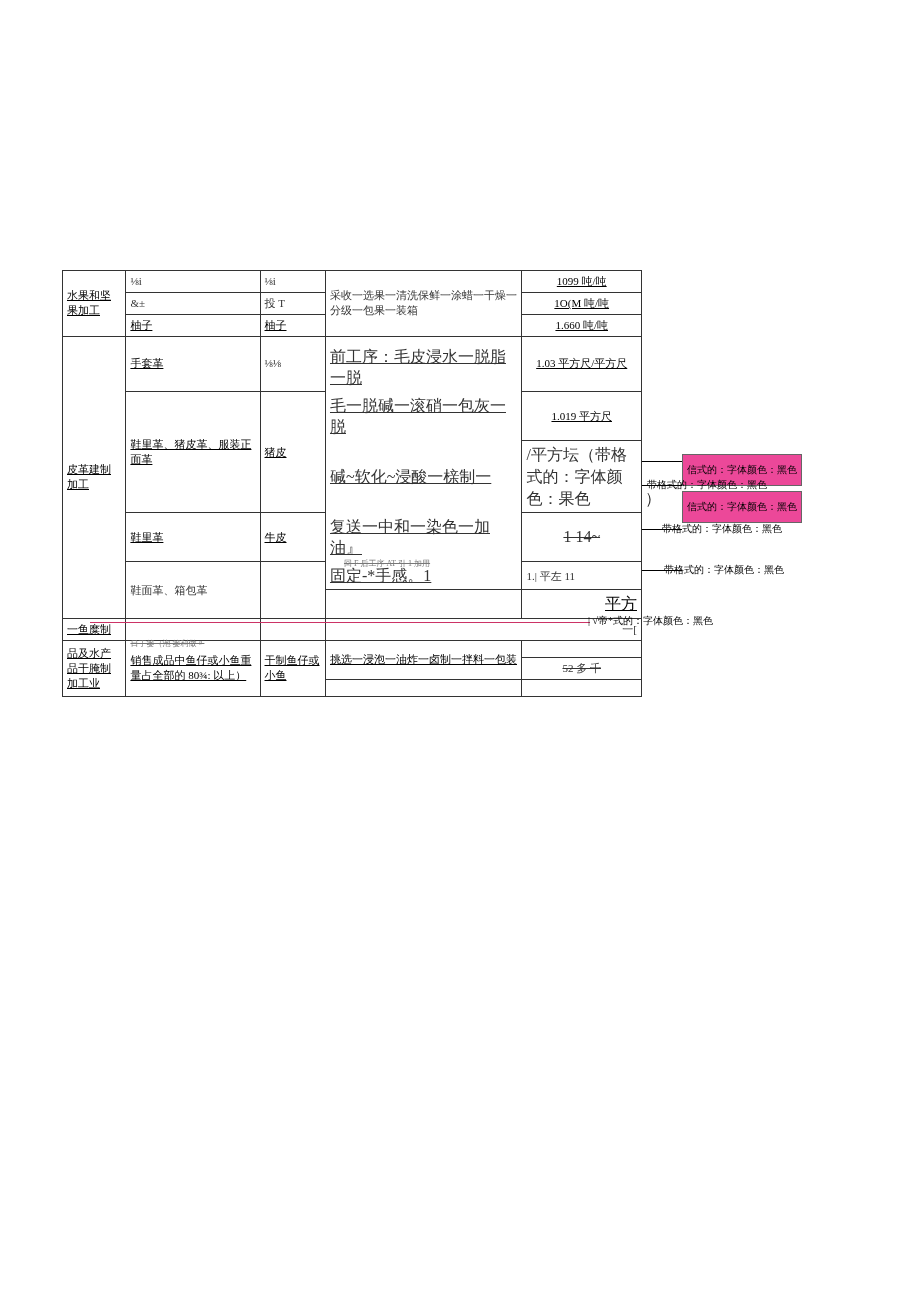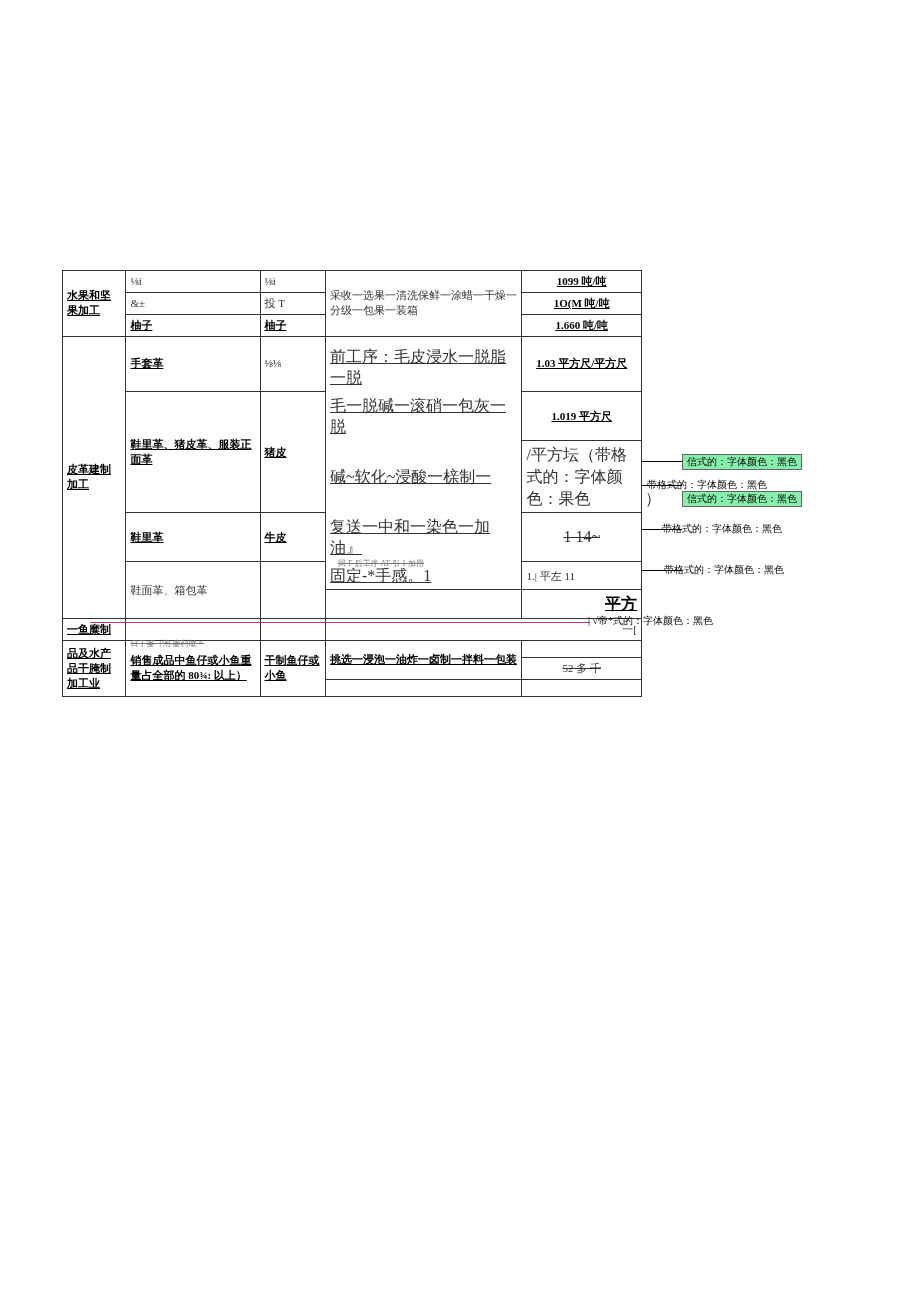--- a/index.html
+++ b/index.html
@@ -37,42 +37,41 @@
     text-align: left;
     padding-left: 4px;
   }
   td.col2 { width: 120px; }
   td.col3 { width: 54px; }
   td.col4 { width: 180px; }
   td.col5 { width: 106px; text-align: center; }
   a.ul, .ul {
     text-decoration: underline;
     color: #000;
-    font-weight: bold;
   }
   .rel { position: relative; }
 
   
   .cline {
     position: absolute;
     border-top: 1px solid #000;
     height: 0;
   }
   .clong {
     position: absolute;
     border-top: 1px solid #cc3366;
     height: 0;
   }
   .cbox {
     position: absolute;
     font-size: 10px;
     color: #000;
     border: 1px solid #666;
-    background: #86efac;
-    padding: 0 4px;
+    background: #ec4899;
+    padding: 8px 4px;
     white-space: nowrap;
     line-height: 1.4;
     pointer-events: none;
   }
   .cboxnb {
     position: absolute;
     font-size: 10px;
     color: #000;
     white-space: nowrap;
     pointer-events: none;
@@ -130,21 +129,21 @@
   </tr>
   <tr>
     <td class="col4" style="border-top:none;border-bottom:none;"><span class="proc">碱~软化~浸酸一榇制一</span></td>
     <td class="col5 small rel" style="text-align:left;"><span>/平方坛（带格式的：字体颜色：果色</span><span style="position:absolute;right:-20px;">）</span></td>
   </tr>
   <tr>
     <td class="col2"><span class="ul">鞋里革</span></td>
     <td class="col3"><span class="ul">牛皮</span></td>
     <td class="col4 rel" style="border-top:none;border-bottom:none;">
       <span class="proc">复送一中和一染色一加油』</span>
-      <span class="greytiny" style="position:absolute;left:12px;bottom:-8px;">回 F   后工序   AT   引  1  加用</span>
+      <span class="greytiny" style="position:absolute;left:18px;bottom:-8px;">回 F   后工序   AT   引  1  加用</span>
     </td>
     <td class="col5" style="height:8px;"><span class="strike small">1 14~</span></td>
   </tr>
   <tr>
     <td class="col2" rowspan="2"><span>鞋面革、箱包革</span></td>
     <td class="col3" rowspan="2"></td>
     <td class="col4" style="border-top:none;"><span class="proc">固定-*手感。1</span></td>
     <td class="col5" style="text-align:left;"><span>1.| 平左 11</span></td>
   </tr>
   <tr>

